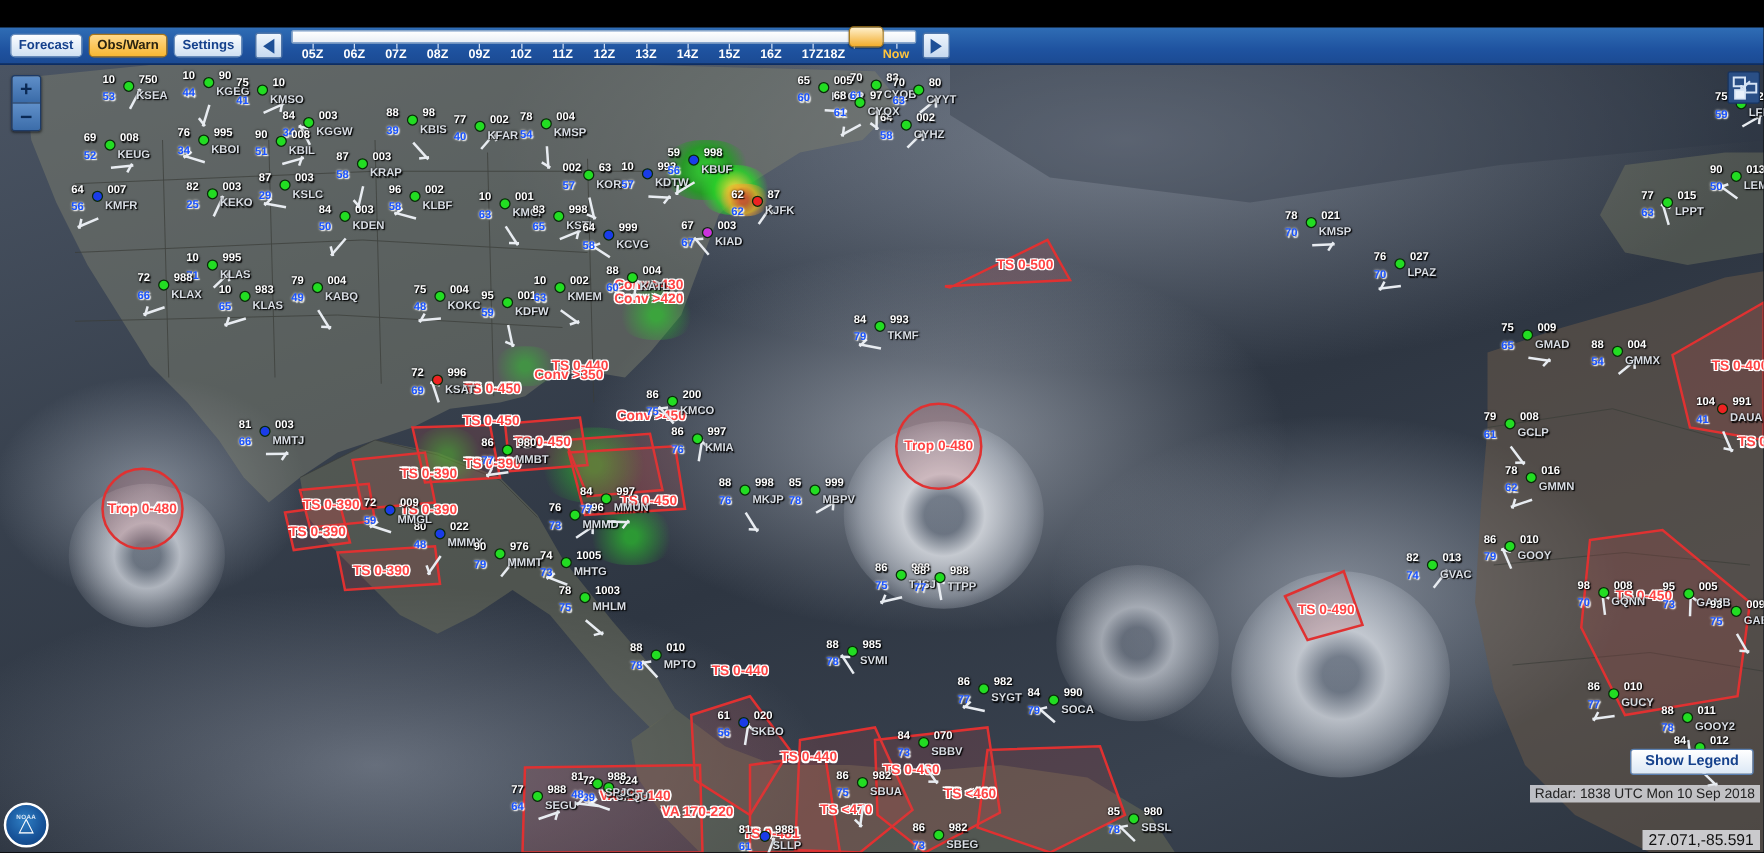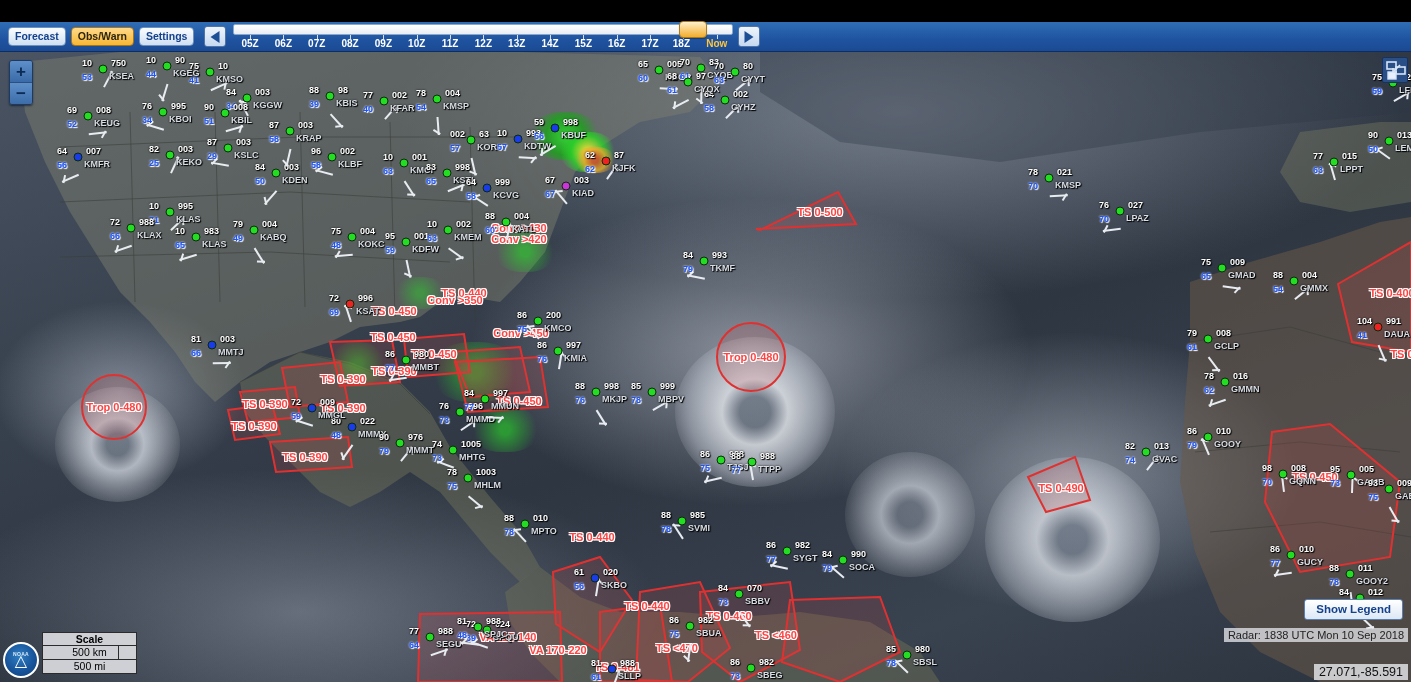--- a/index.html
+++ b/index.html
@@ -251,21 +251,21 @@
           <div class="tick-label" style="left: 283.333px;">13Z</div>
           <div class="tick" style="left: 316.667px;"></div>
           <div class="tick-label" style="left: 316.667px;">14Z</div>
           <div class="tick" style="left: 350px;"></div>
           <div class="tick-label" style="left: 350px;">15Z</div>
           <div class="tick" style="left: 383.333px;"></div>
           <div class="tick-label" style="left: 383.333px;">16Z</div>
           <div class="tick" style="left: 416.667px;"></div>
           <div class="tick-label" style="left: 416.667px;">17Z</div>
           <div class="tick" style="left: 450px;"></div>
-          <div class="tick-label" style="left: 448px;">18Z</div>
+          <div class="tick-label" style="left: 434px;">18Z</div>
           <div class="tick" style="left: 483.333px;"></div>
           <div class="tick-label now" style="left: 483.333px;">Now</div>
         </div>
       <div class="slider-handle" id="slider-handle" style="left: 446px;"></div>
     </div>
 
     <div class="arrow-btn right"></div>
   </div>
 
   <div class="map">
@@ -1073,30 +1073,20 @@
         <rect x="4" y="13" width="8" height="7" fill="#e7f0fb" stroke="#d6e4f5" stroke-width="1.4"></rect>
         <path d="M16 6 L9 13" stroke="#d6e4f5" stroke-width="1.6"></path>
         <path d="M9 13 L13 13 M9 13 L9 9" stroke="#d6e4f5" stroke-width="1.6"></path>
       </svg>
     </div>
 
     <div class="show-legend">Show Legend</div>
     <div class="radar-stamp">Radar: 1838 UTC Mon 10 Sep 2018</div>
     <div class="coords">27.071,-85.591</div>
 
-    <div class="scale-box">
-      <div class="scale-title">Scale</div>
-      <div class="scale-row">
-        <span>500 km</span>
-        <span class="seg"></span>
-      </div>
-      <div class="scale-row">
-        <span>500 mi</span>
-      </div>
-    </div>
 
     <div class="noaa-logo">
       <span class="txt">NOAA</span>
       <span class="bird">△</span>
     </div>
 
   </div>
 </div>
 
 </body></html>

